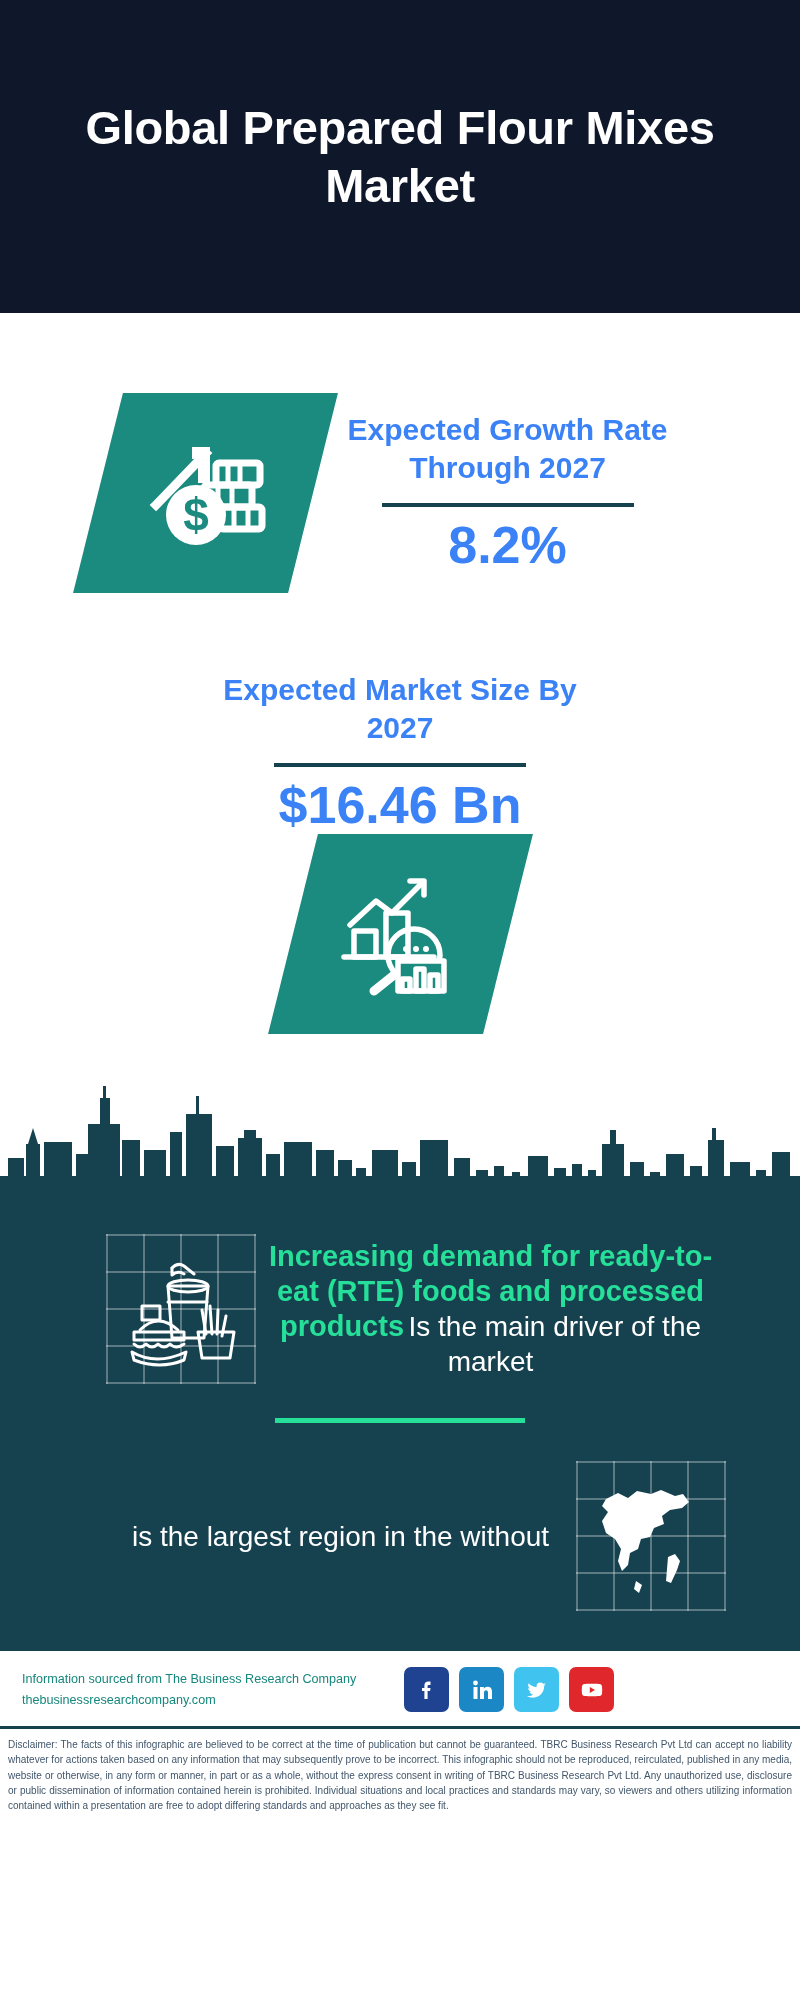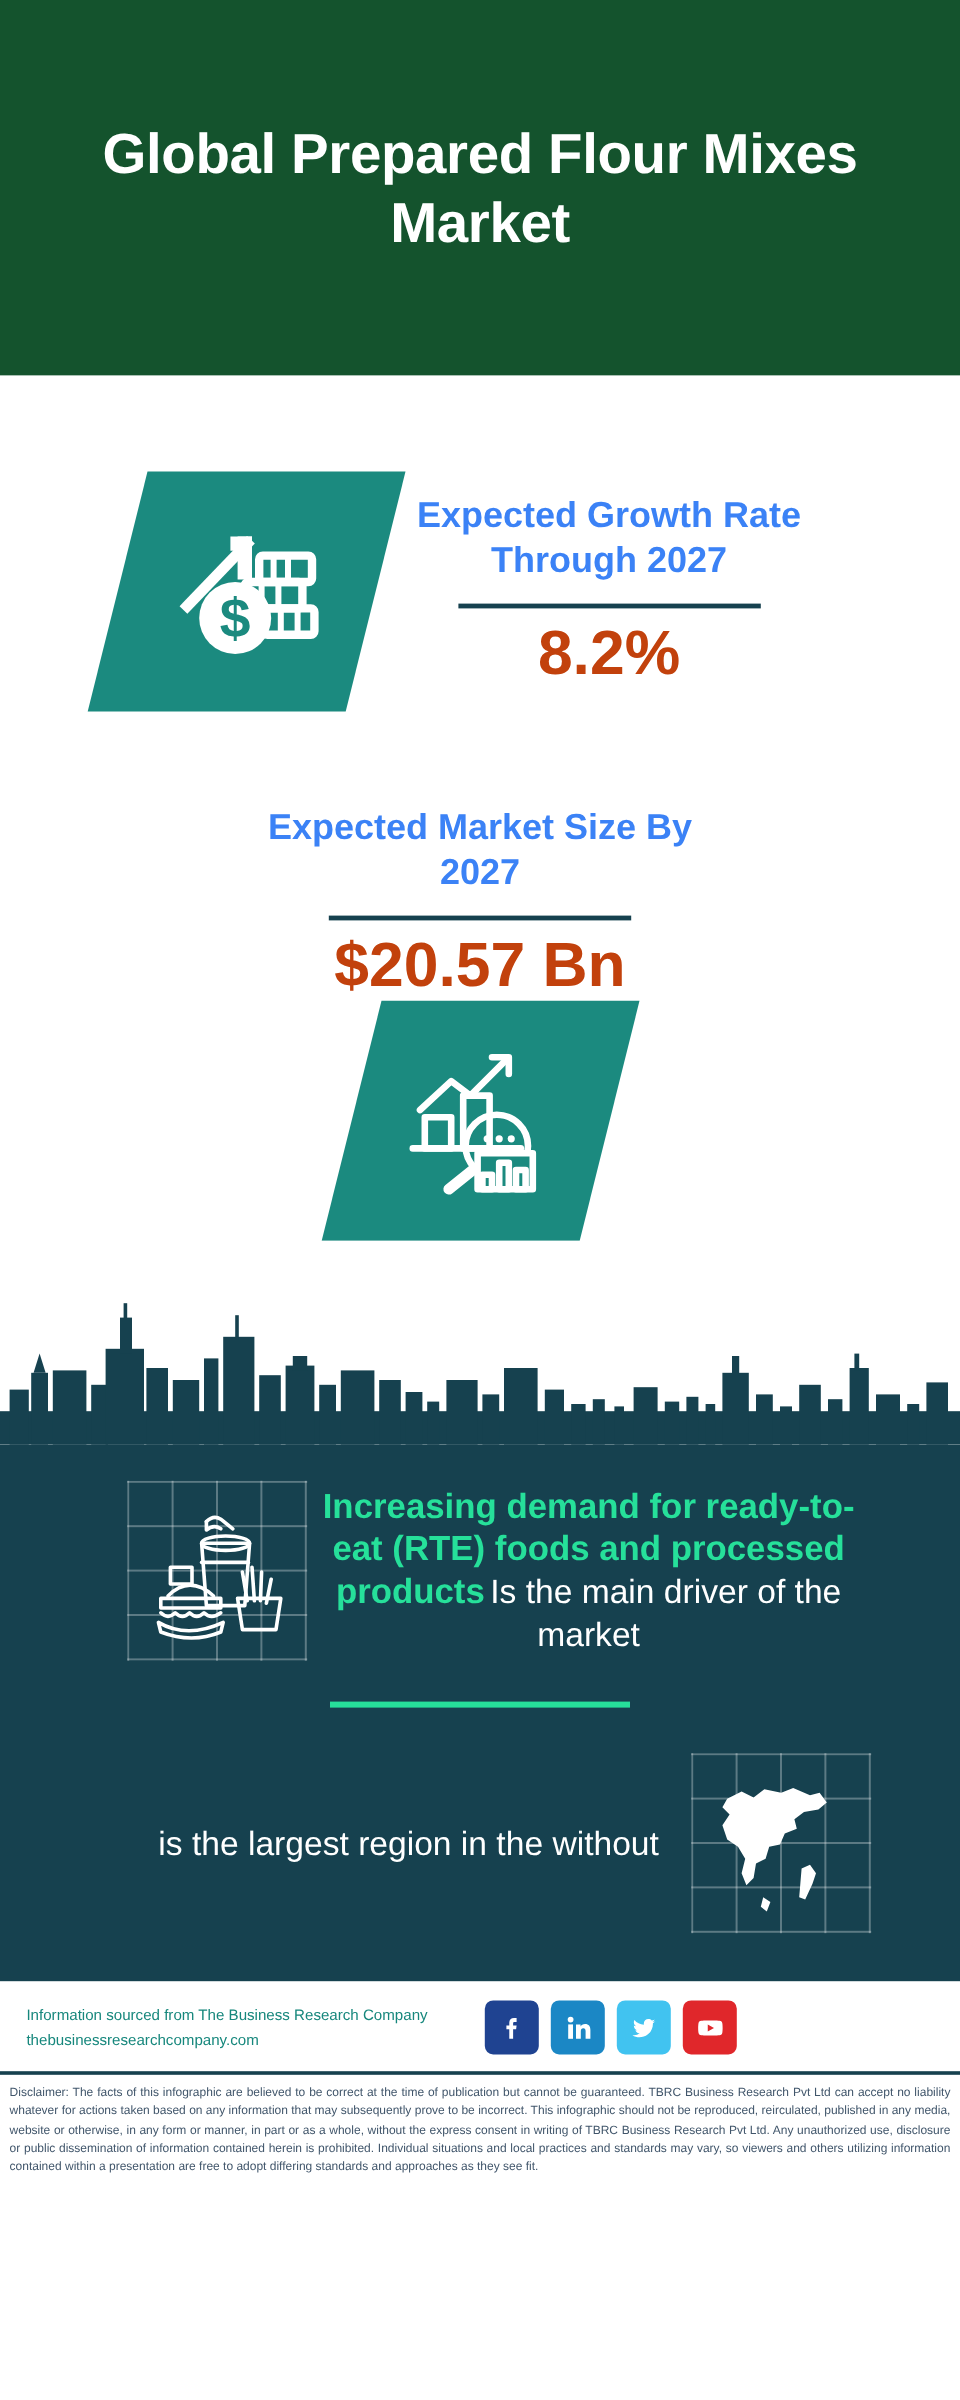--- a/index.html
+++ b/index.html
@@ -7,21 +7,21 @@
   body {
     font-family:"Liberation Sans", sans-serif;
     background:#ffffff;
     overflow:hidden;
     position:relative;
   }
   .page { width:800px; height:2000px; position:relative; }
 
   
   .header {
-    background:#14532d;
+    background:#0f172a;
     height:313px;
     display:flex;
     align-items:center;
     justify-content:center;
     padding:0 60px;
   }
   .header-title {
     color:#ffffff;
     font-size:47px;
     font-weight:bold;
@@ -60,21 +60,21 @@
     font-weight:bold;
     line-height:1.25;
   }
   .stat-rule {
     width:252px;
     height:4px;
     background:#16414f;
     margin:17px auto 10px auto;
   }
   .stat-value {
-    color:#c2410c;
+    color:#3b82f6;
     font-size:52px;
     font-weight:bold;
     line-height:1.1;
   }
 
   
   .skyline-wrap { position:relative; width:800px; height:170px; background:#ffffff; }
   .skyline-wrap svg { position:absolute; bottom:0; left:0; display:block; }
 
   
@@ -184,21 +184,21 @@
         <div class="stat-head">Expected Growth Rate Through 2027</div>
         <div class="stat-rule"></div>
         <div class="stat-value">8.2%</div>
       </div>
     </div>
 
     <div class="stat-row reverse" style="padding-top:78px;">
       <div class="stat-text">
         <div class="stat-head">Expected Market Size By 2027</div>
         <div class="stat-rule"></div>
-        <div class="stat-value">$20.57 Bn</div>
+        <div class="stat-value">$16.46 Bn</div>
       </div>
       <div class="para">
         <svg width="130" height="130" viewBox="0 0 130 130">
           <g fill="none" stroke="#ffffff" stroke-width="5.5" stroke-linecap="round" stroke-linejoin="round">
             <polyline points="14,56 40,32 56,44 86,14"></polyline>
             <polyline points="74,12 88,12 88,26"></polyline>
             <rect x="18" y="62" width="22" height="26"></rect>
             <rect x="50" y="44" width="22" height="44"></rect>
             <line x1="8" y1="88" x2="98" y2="88"></line>
             <circle cx="78" cy="86" r="26"></circle>

